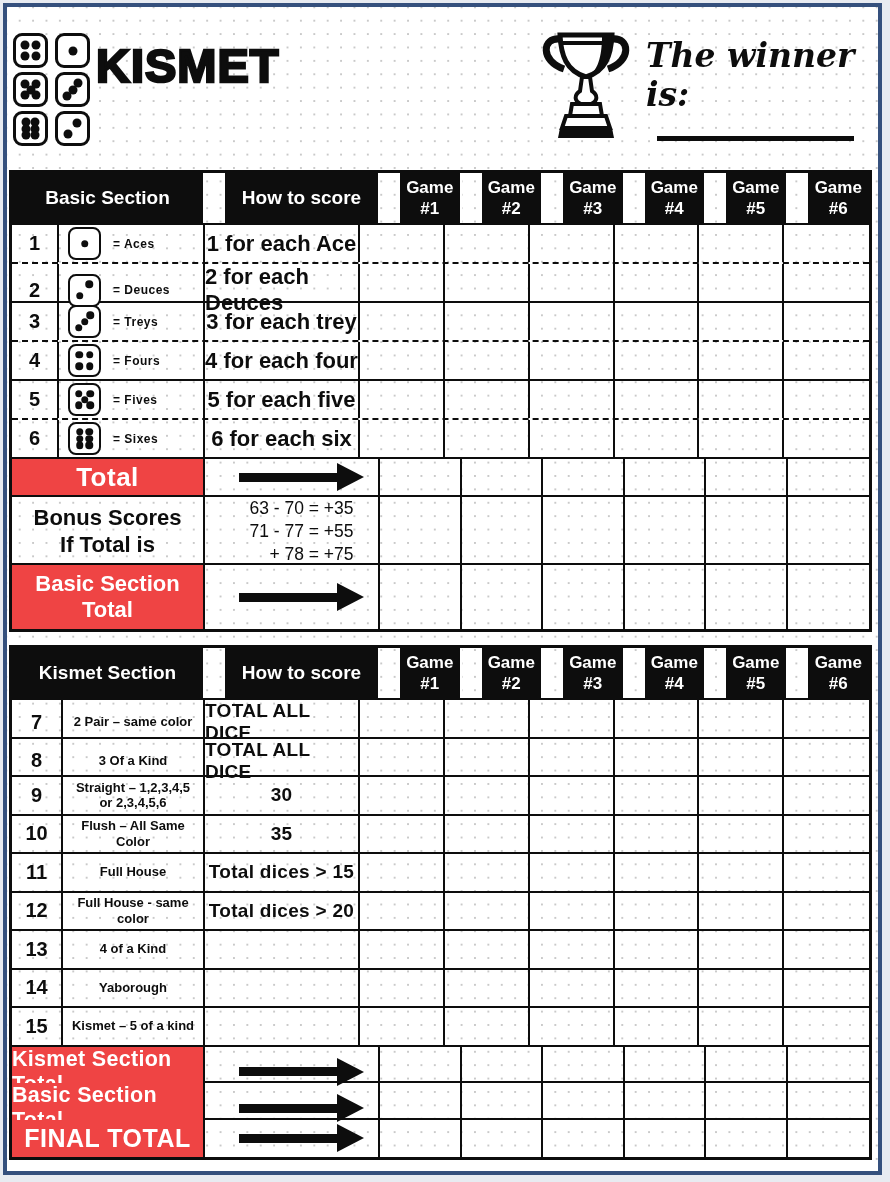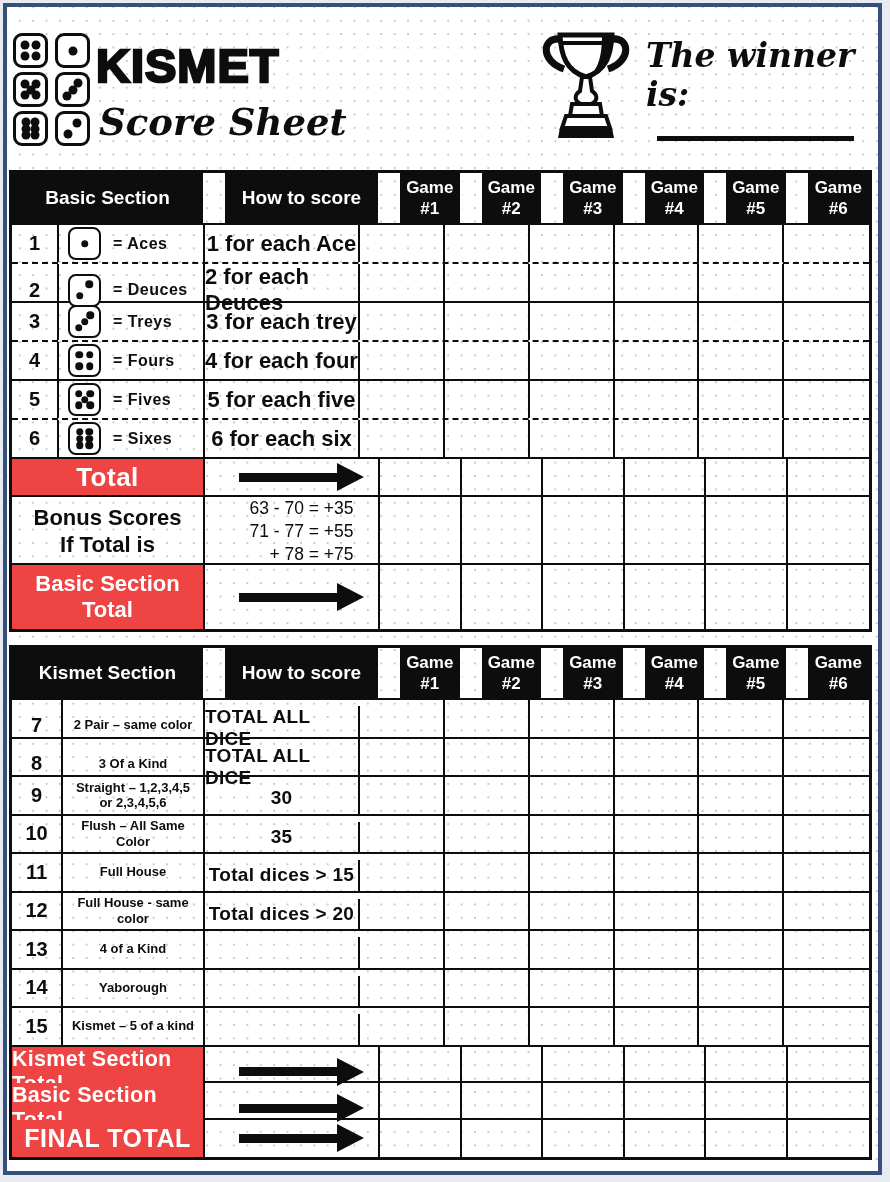--- a/index.html
+++ b/index.html
@@ -57,25 +57,25 @@
   .hrow { height:52px; }
   .hcell { background:#0d0d0d; color:#fff; font-weight:700; font-size:19px;
     border-right:2px solid #fff; }
   .hcell:last-child { border-right:none; }
   .hgame { flex-direction:column; line-height:1.25; font-size:17px; }
   
   .brow { height:39px; }
   .krow { height:38.5px; }
   .num { font-size:20px; font-weight:700; }
   .dielabel { justify-content:flex-start; padding-left:9px; gap:12px; }
-  .dlabel { font-weight:700; font-size:16px; letter-spacing:.5px; }
+  .dlabel { font-weight:700; font-size:12px; letter-spacing:.5px; }
   .scoretxt { font-weight:700; font-size:22px; }
   .klabel { flex-direction:column; font-weight:700; font-size:13px; line-height:1.2;
     text-align:center; }
-  .kscore { font-weight:700; font-size:19px; letter-spacing:.3px;margin-top:6px; }
+  .kscore { font-weight:700; font-size:19px; letter-spacing:.3px; }
   
   .trow-total { height:38px; }
   .trow-bonus { height:68px; }
   .trow-btotal { height:64px; }
   .trow-k { height:36.8px; }
   .blackcell { background:#ef4444; color:#fff; font-weight:700; }
   .total-lbl { font-size:26px; letter-spacing:.5px; }
   .two-line { flex-direction:column; line-height:1.2; font-size:22px; text-align:center; }
   .bonus-lbl { flex-direction:column; font-weight:700; font-size:22px; line-height:1.25; }
   .bonus-score { font-weight:400; font-size:17.5px; line-height:1.3; }
@@ -123,21 +123,20 @@
         <span class="pip" style="left: 67%; top: 50%;"></span>
         <span class="pip" style="left: 33%; top: 73%;"></span>
         <span class="pip" style="left: 67%; top: 73%;"></span>
       </span>
     <span class="die lg">
         <span class="pip" style="left: 67%; top: 31%;"></span>
         <span class="pip" style="left: 33%; top: 69%;"></span>
       </span>
   </div>
   <div class="title">KISMET</div>
-  <div class="subtitle script">Score Sheet</div>
 
   <div class="trophy">
     <svg width="96" height="116" viewBox="0 0 96 116">
       <path d="M22,8 L74,8 C73,28 68,44 48,50 C28,44 23,28 22,8 Z" fill="#fff" stroke="#0d0d0d" stroke-width="5"></path>
       <path d="M74,8 C73,28 68,44 48,50 C60,46 64,28 64,10 Z" fill="#0d0d0d"></path>
       <line x1="24" y1="16" x2="72" y2="16" stroke="#0d0d0d" stroke-width="4"></line>
       <path d="M22,12 C4,10 2,34 26,42" fill="none" stroke="#0d0d0d" stroke-width="7"></path>
       <path d="M74,12 C92,10 94,34 70,42" fill="none" stroke="#0d0d0d" stroke-width="7"></path>
       <path d="M44,50 L52,50 L54,64 C60,68 60,74 53,77 L43,77 C36,74 36,68 42,64 Z" fill="#fff" stroke="#0d0d0d" stroke-width="4"></path>
       <path d="M34,77 L62,77 L64,89 L32,89 Z" fill="#fff" stroke="#0d0d0d" stroke-width="4"></path>

